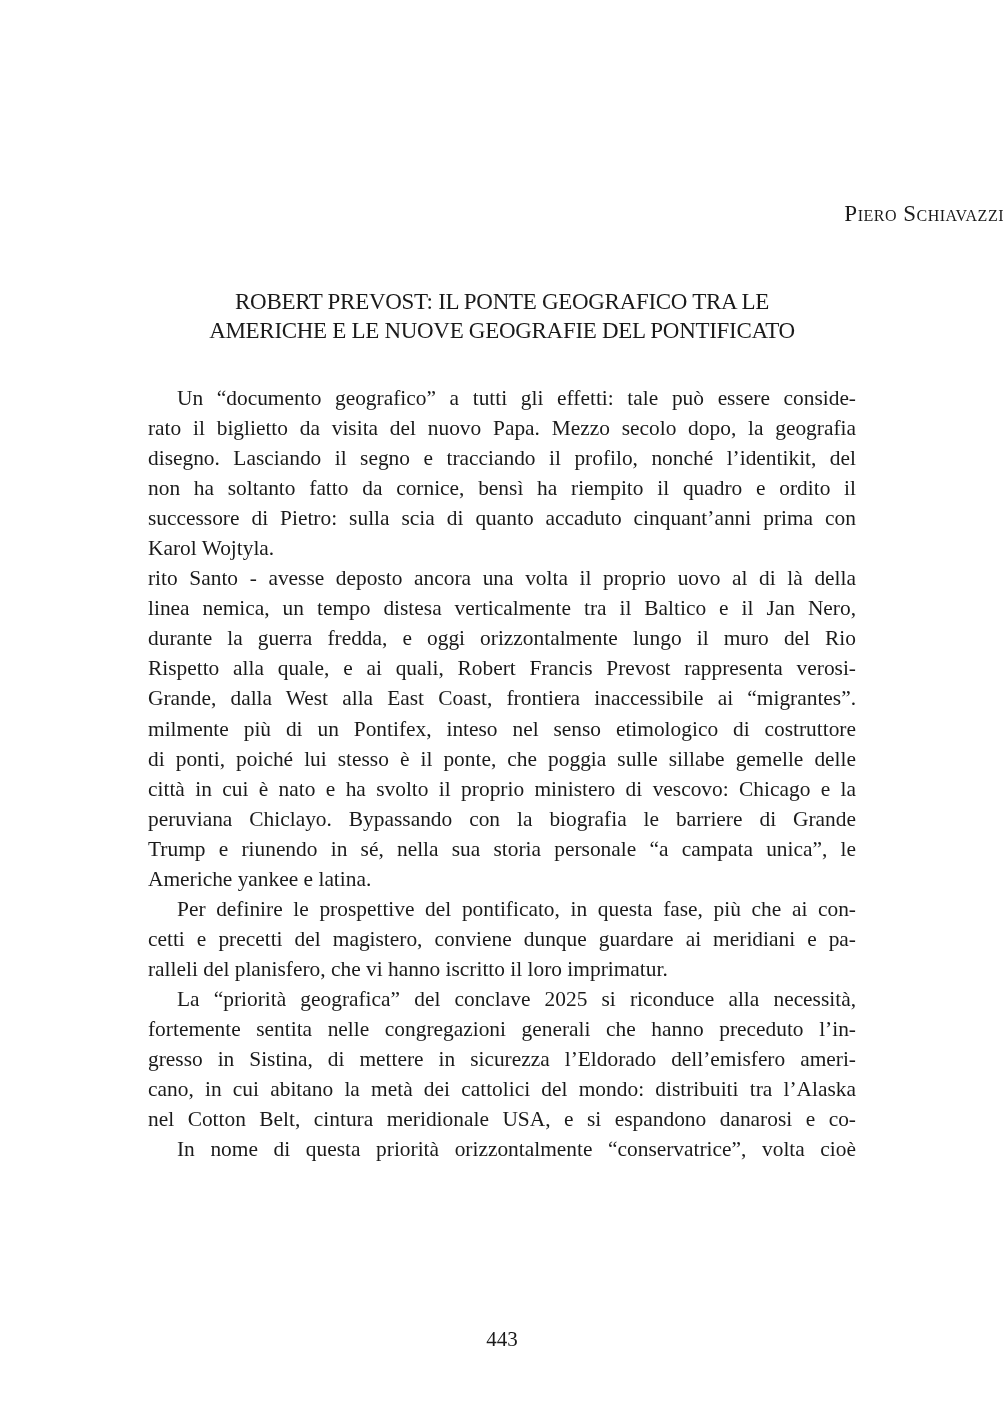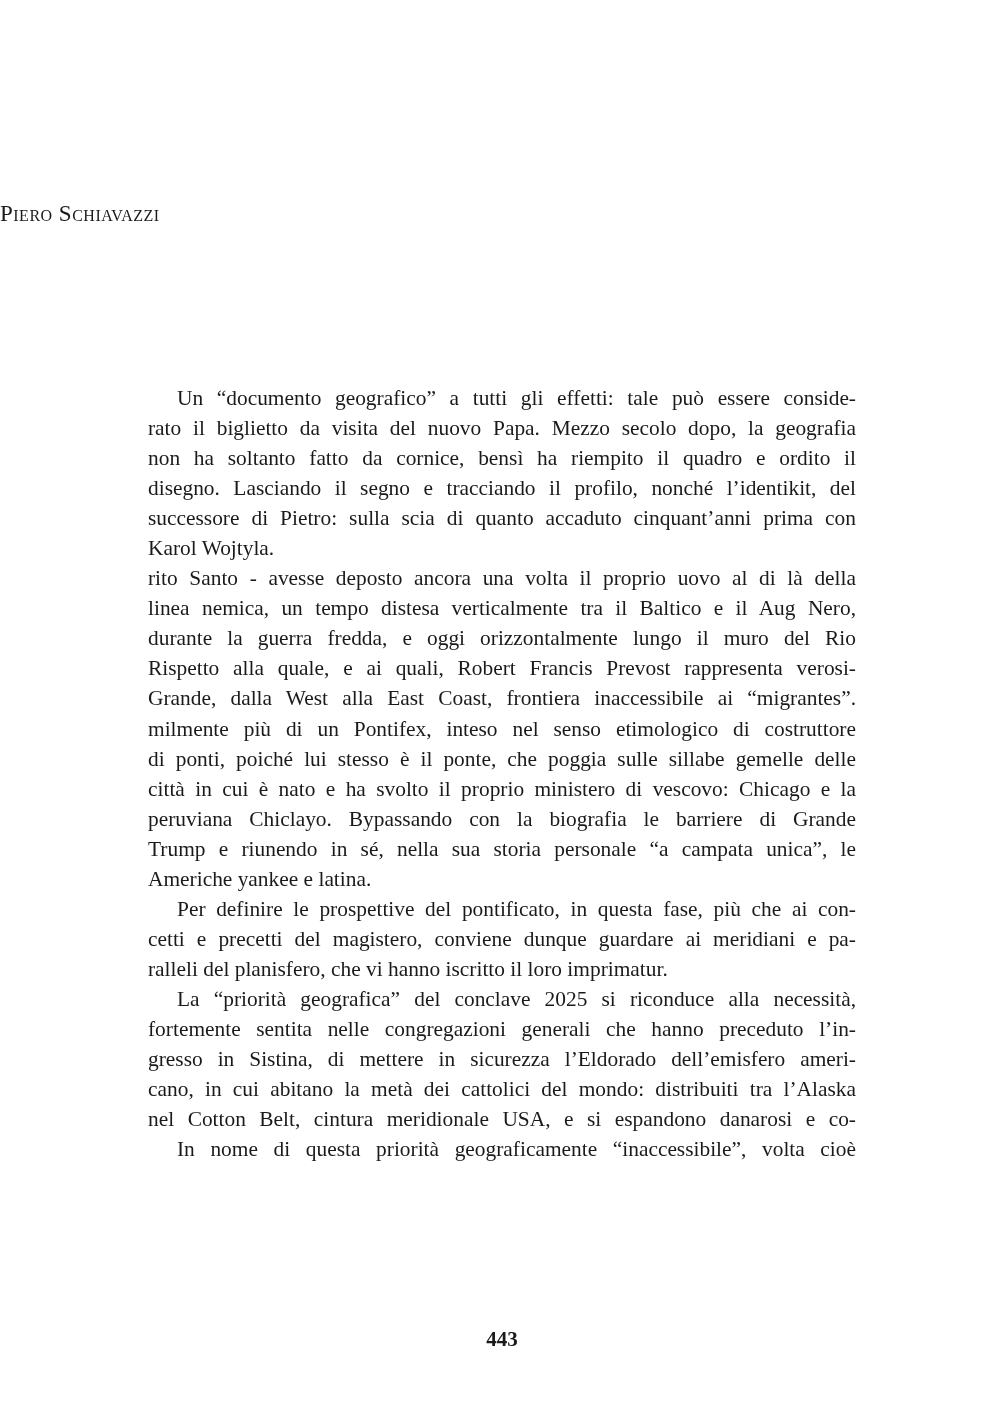--- a/index.html
+++ b/index.html
@@ -19,21 +19,21 @@
       position: absolute;
       left: 0; top: 0;
       width: 1004px;
       height: 1418px;
     }
     .author {
       position: absolute;
       top: 201px;
       left: 0;
       width: 1004px;
-      text-align: left;
+      text-align: right;
       font-size: 23px;
       font-variant: small-caps;
       letter-spacing: 0.5px;
     }
     .title {
       position: absolute;
       top: 287px;
       left: 140px;
       width: 724px;
       text-align: center;
@@ -66,44 +66,47 @@
     .line.indent {
       padding-left: 29px;
     }
     .page-number {
       position: absolute;
       top: 1327px;
       left: 0;
       width: 1004px;
       text-align: center;
       font-size: 21px;
-      font-weight: bold;
     }
   </style>
 </head>
 <body>
 
 <div class="page">
   <div class="author">Piero Schiavazzi</div>
 
+  <div class="title">
+    <span class="tline">ROBERT PREVOST: IL PONTE GEOGRAFICO TRA LE</span>
+    <span class="tline">AMERICHE E LE NUOVE GEOGRAFIE DEL PONTIFICATO</span>
+  </div>
 
   <div class="body-text">
 
     <div>
       <span class="line indent">Un “documento geografico” a tutti gli effetti: tale può essere conside-</span>
       <span class="line">rato il biglietto da visita del nuovo Papa. Mezzo secolo dopo, la geografia</span>
+      <span class="line">disegno. Lasciando il segno e tracciando il profilo, nonché l’identikit, del</span>
       <span class="line">non ha soltanto fatto da cornice, bensì ha riempito il quadro e ordito il</span>
-      <span class="line">disegno. Lasciando il segno e tracciando il profilo, nonché l’identikit, del</span>
       <span class="line">successore di Pietro: sulla scia di quanto accaduto cinquant’anni prima con</span>
       <span class="line last">Karol Wojtyla.</span>
     </div>
 
     <div>
       <span class="line">rito Santo - avesse deposto ancora una volta il proprio uovo al di là della</span>
-      <span class="line">linea nemica, un tempo distesa verticalmente tra il Baltico e il Aug Nero,</span>
+      <span class="line">linea nemica, un tempo distesa verticalmente tra il Baltico e il Jan Nero,</span>
       <span class="line">durante la guerra fredda, e oggi orizzontalmente lungo il muro del Rio</span>
       <span class="line">Rispetto alla quale, e ai quali, Robert Francis Prevost rappresenta verosi-</span>
       <span class="line">Grande, dalla West alla East Coast, frontiera inaccessibile ai “migrantes”.</span>
       <span class="line">milmente più di un Pontifex, inteso nel senso etimologico di costruttore</span>
       <span class="line">di ponti, poiché lui stesso è il ponte, che poggia sulle sillabe gemelle delle</span>
       <span class="line">città in cui è nato e ha svolto il proprio ministero di vescovo: Chicago e la</span>
       <span class="line">peruviana Chiclayo. Bypassando con la biografia le barriere di Grande</span>
       <span class="line">Trump e riunendo in sé, nella sua storia personale “a campata unica”, le</span>
       <span class="line last">Americhe yankee e latina.</span>
     </div>
@@ -116,18 +119,18 @@
 
     <div>
       <span class="line indent">La “priorità geografica” del conclave 2025 si riconduce alla necessità,</span>
       <span class="line">fortemente sentita nelle congregazioni generali che hanno preceduto l’in-</span>
       <span class="line">gresso in Sistina, di mettere in sicurezza l’Eldorado dell’emisfero ameri-</span>
       <span class="line">cano, in cui abitano la metà dei cattolici del mondo: distribuiti tra l’Alaska</span>
       <span class="line">nel Cotton Belt, cintura meridionale USA, e si espandono danarosi e co-</span>
     </div>
 
     <div>
-      <span class="line indent">In nome di questa priorità geograficamente “inaccessibile”, volta cioè</span>
+      <span class="line indent">In nome di questa priorità orizzontalmente “conservatrice”, volta cioè</span>
     </div>
   </div>
 
   <div class="page-number">443</div>
 </div>
 
 </body></html>

